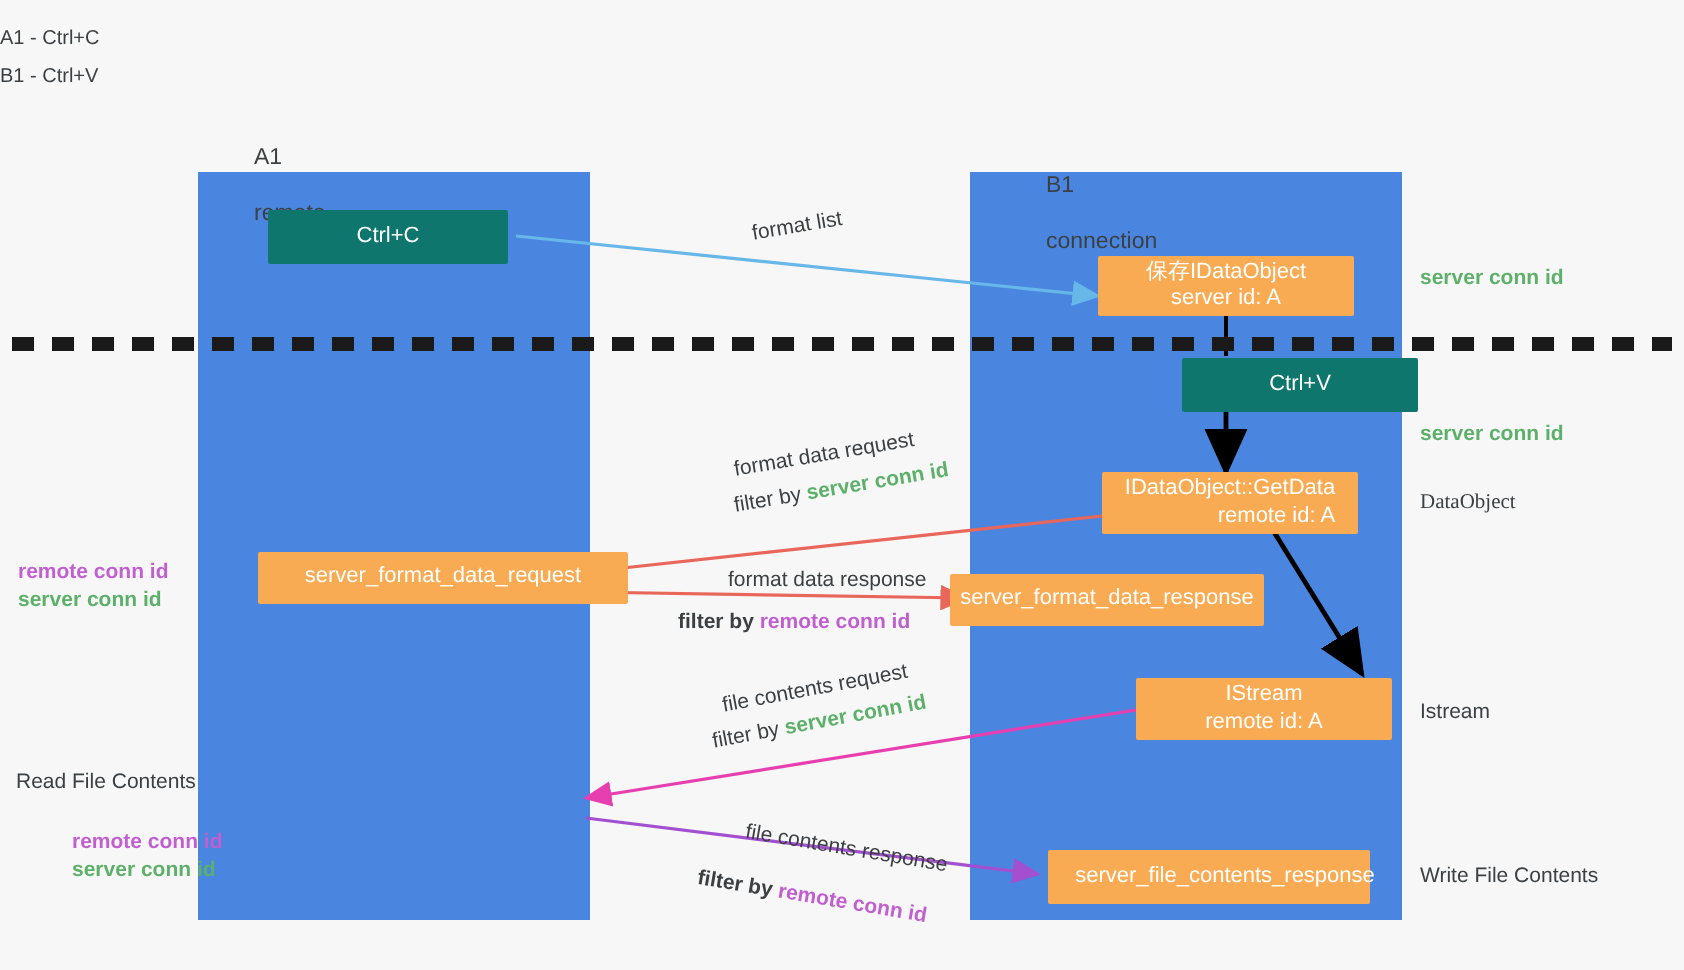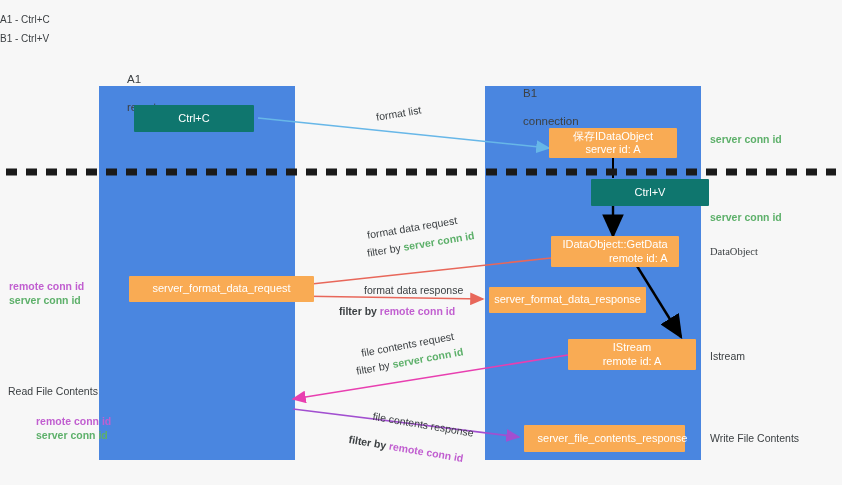--- a/index.html
+++ b/index.html
@@ -112,21 +112,21 @@
   <div class="node orange" style="left:549px;top:128px;width:128px;height:30px;">保存IDataObject
 server id: A</div>
 
   <div class="node green" style="left:554px;top:179px;width:118px;height:27px;margin-left:37px;">Ctrl+V</div>
 
   <div class="node orange" style="left:551px;top:236px;width:128px;height:31px;text-align:right;">IDataObject::GetData
 remote id: A</div>
 
   <div class="node orange" style="left:129px;top:276px;width:185px;height:26px;">server_format_data_request</div>
 
-  <div class="node orange" style="left:489px;top:287px;width:157px;height:26px;">server_format_data_response</div>
+  <div class="node orange" style="left:475px;top:287px;width:157px;height:26px;">server_format_data_response</div>
 
   <div class="node orange" style="left:568px;top:339px;width:128px;height:31px;">IStream
 remote id: A</div>
 
 
   <div class="node orange" style="left:524px;top:425px;width:161px;height:27px;padding-left:16px;">server_file_contents_response</div>
 
   <div class="edge-label rot-up" style="left:375px;top:110px;">
     <span>format list</span>
   </div>

